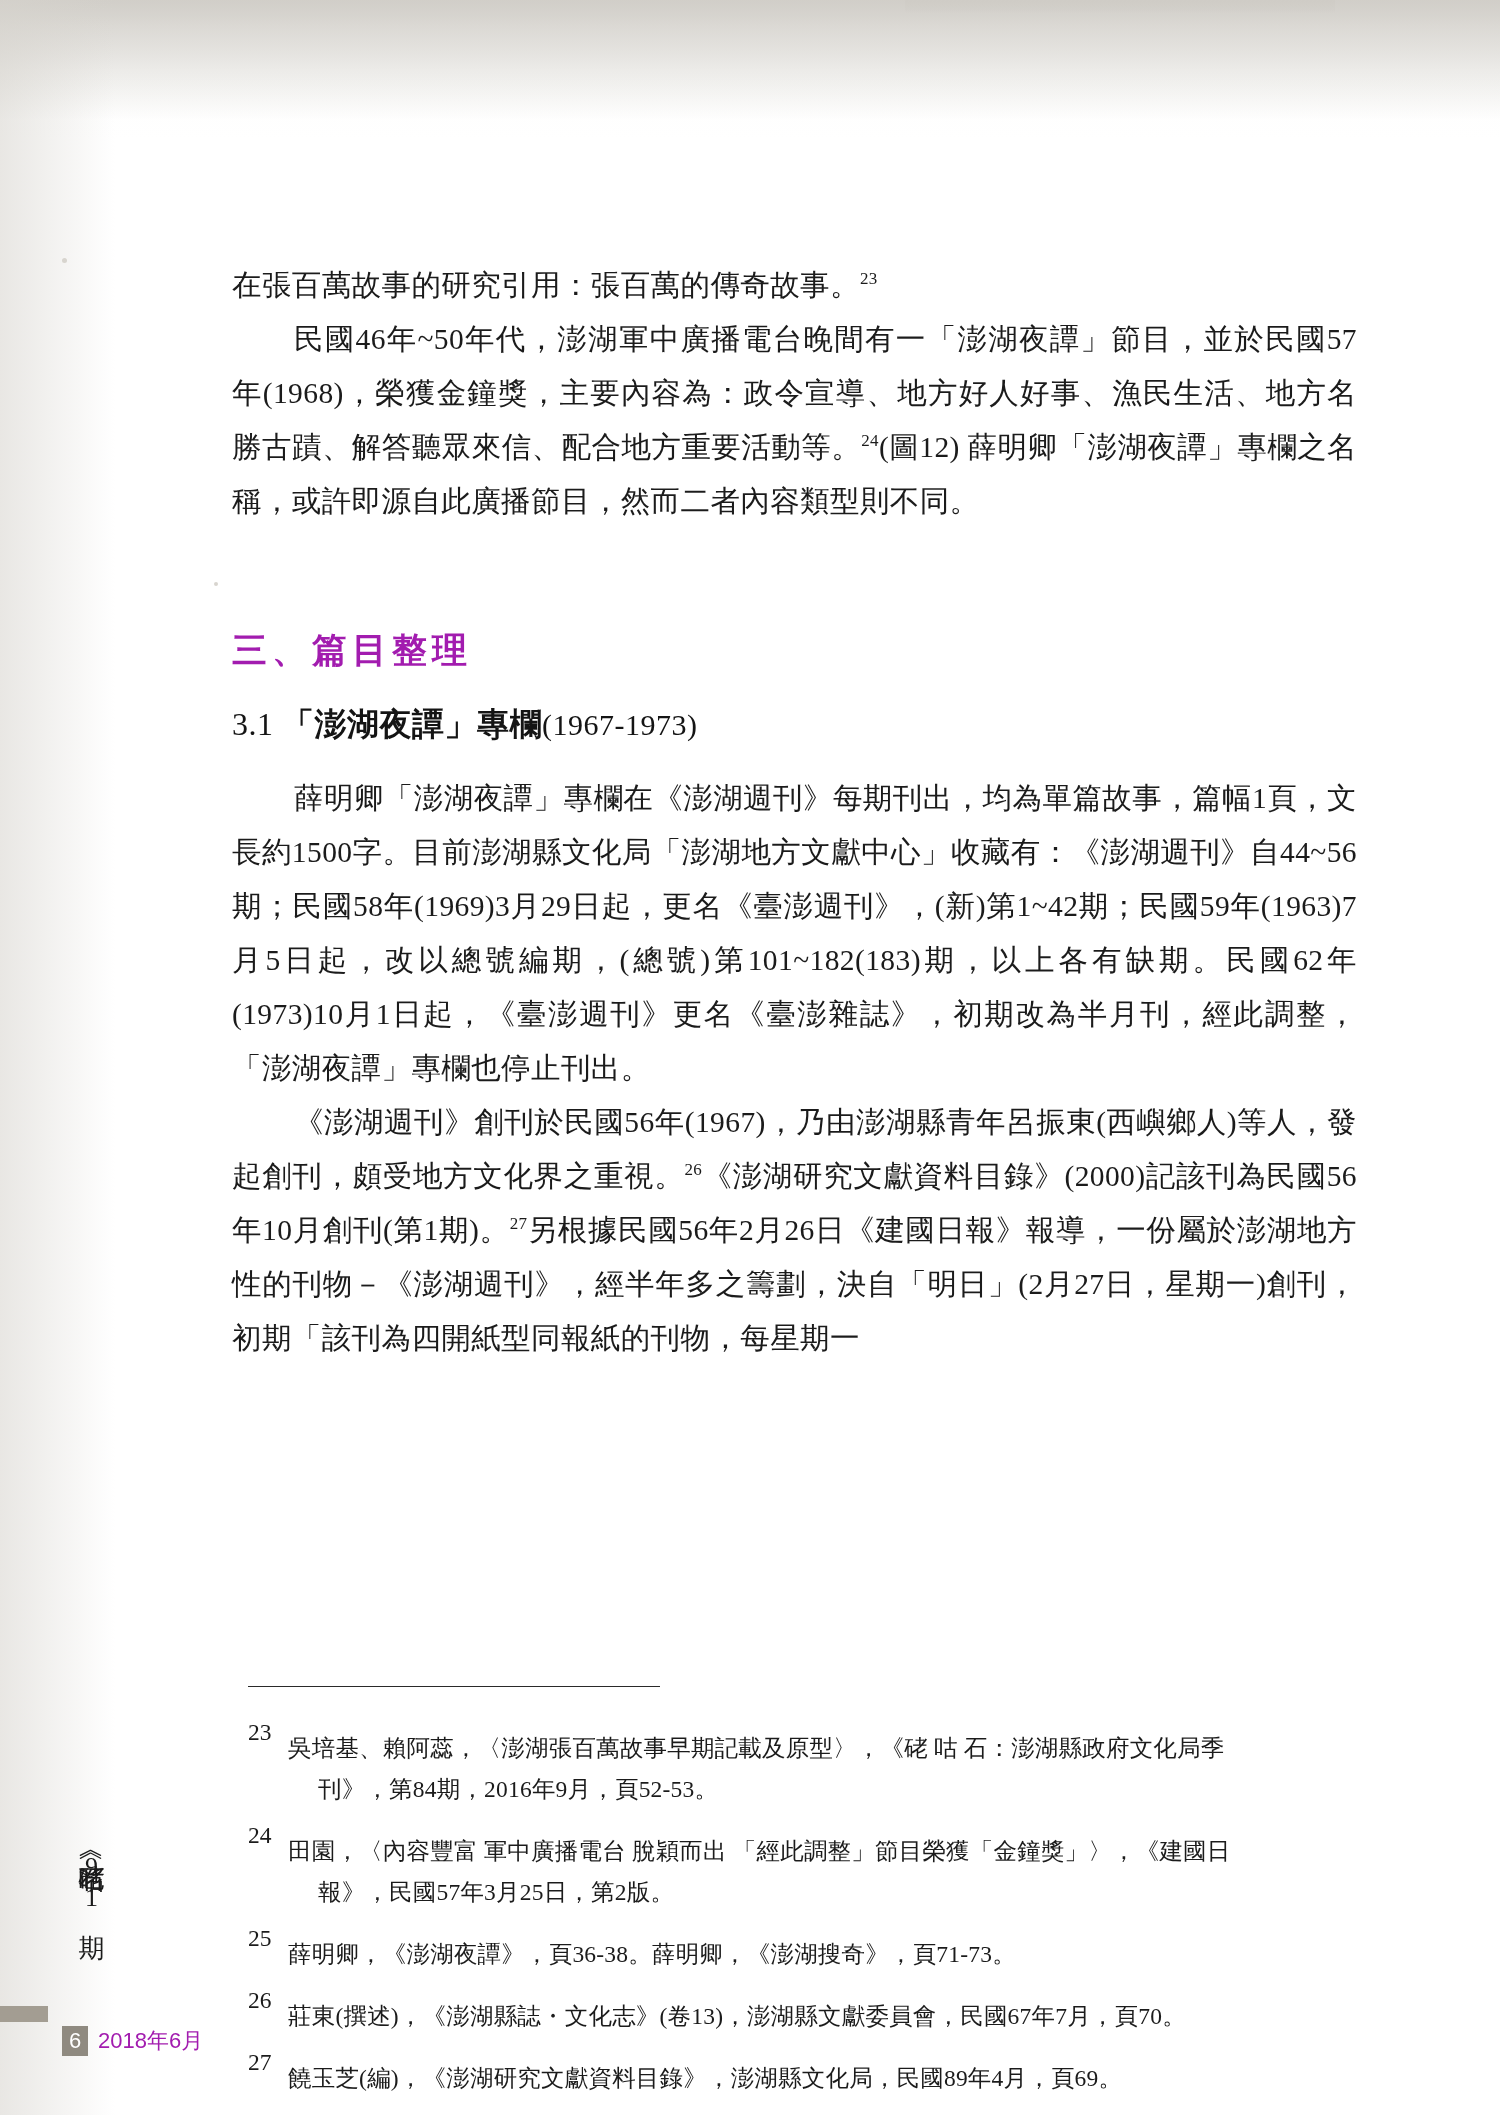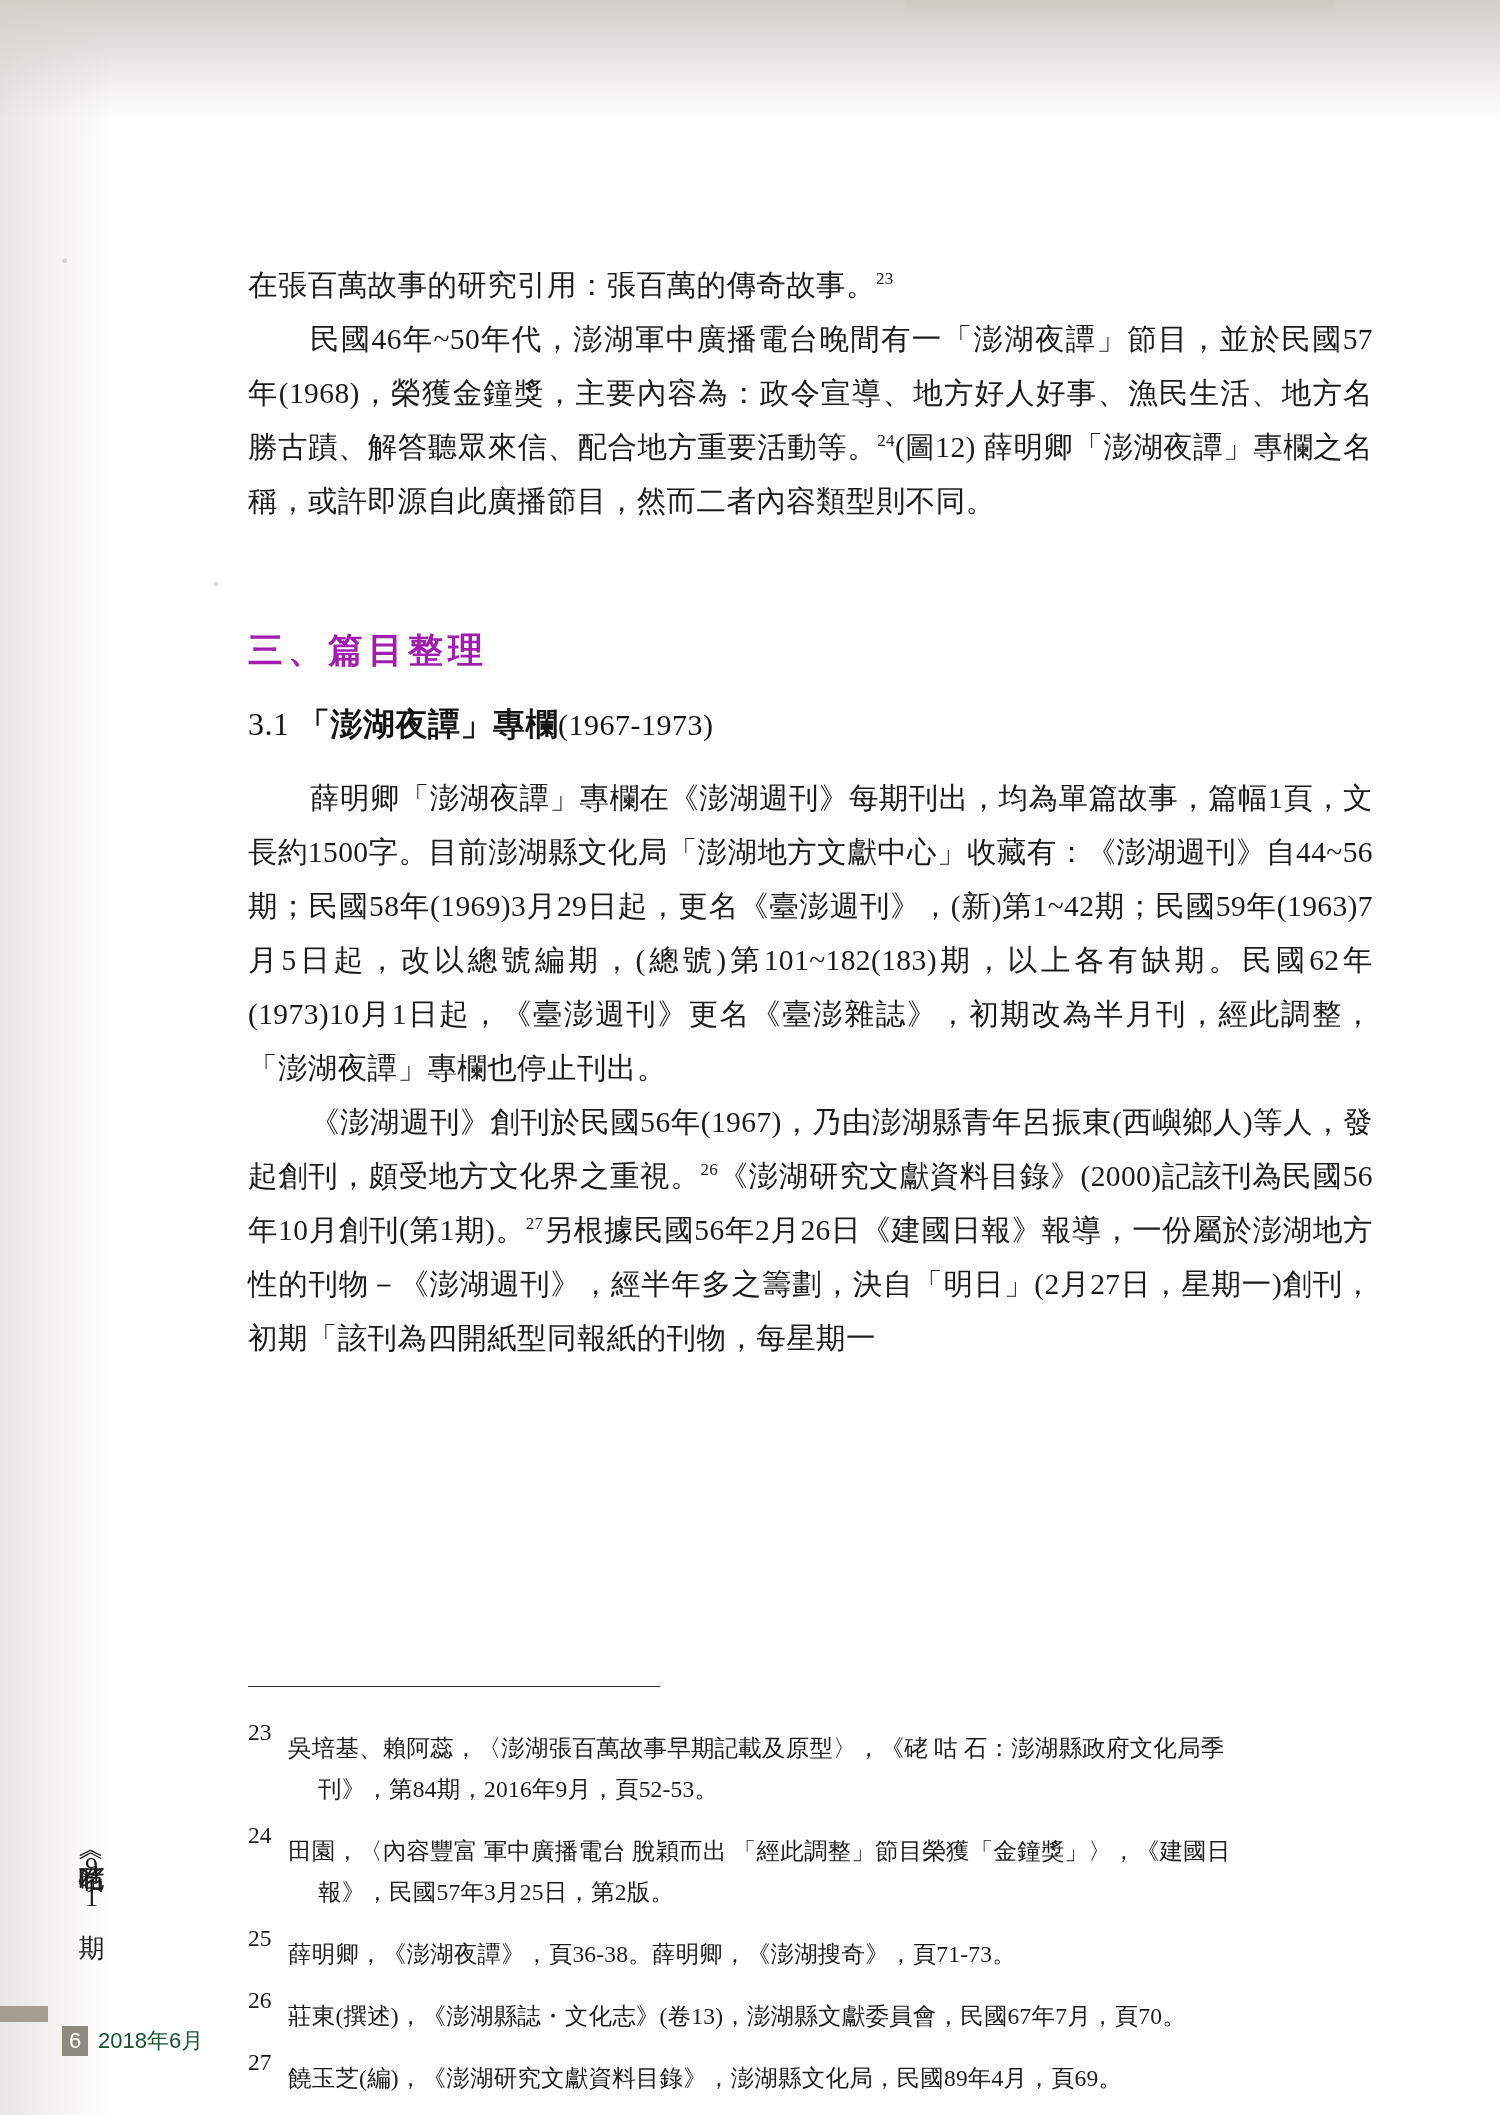--- a/index.html
+++ b/index.html
@@ -50,21 +50,21 @@
 
   .content {
     position: absolute;
     z-index: 3;
     left: 0; top: 0; right: 0; bottom: 0;
   }
 
   
   .column {
     position: absolute;
-    left: 248px;
+    left: 232px;
     top: 258px;
     width: 1125px;
   }
 
   p.body {
     margin: 0;
     font-size: 29.5px;
     line-height: 54px;
     color: #1b1b1b;
     text-align: justify;
@@ -172,21 +172,21 @@
     height: 30px;
     background: #8f8a80;
     color: #ffffff;
     font-size: 22px;
     line-height: 30px;
     text-align: center;
     font-family: "Liberation Sans", sans-serif;
   }
   .footer .date {
     font-size: 22px;
-    color: #14532d;
+    color: #a21caf;
     font-family: "Liberation Sans", sans-serif;
   }
   .footer-bar {
     position: absolute;
     left: 0;
     top: 2006px;
     width: 48px;
     height: 16px;
     background: #a39d92;
   }

